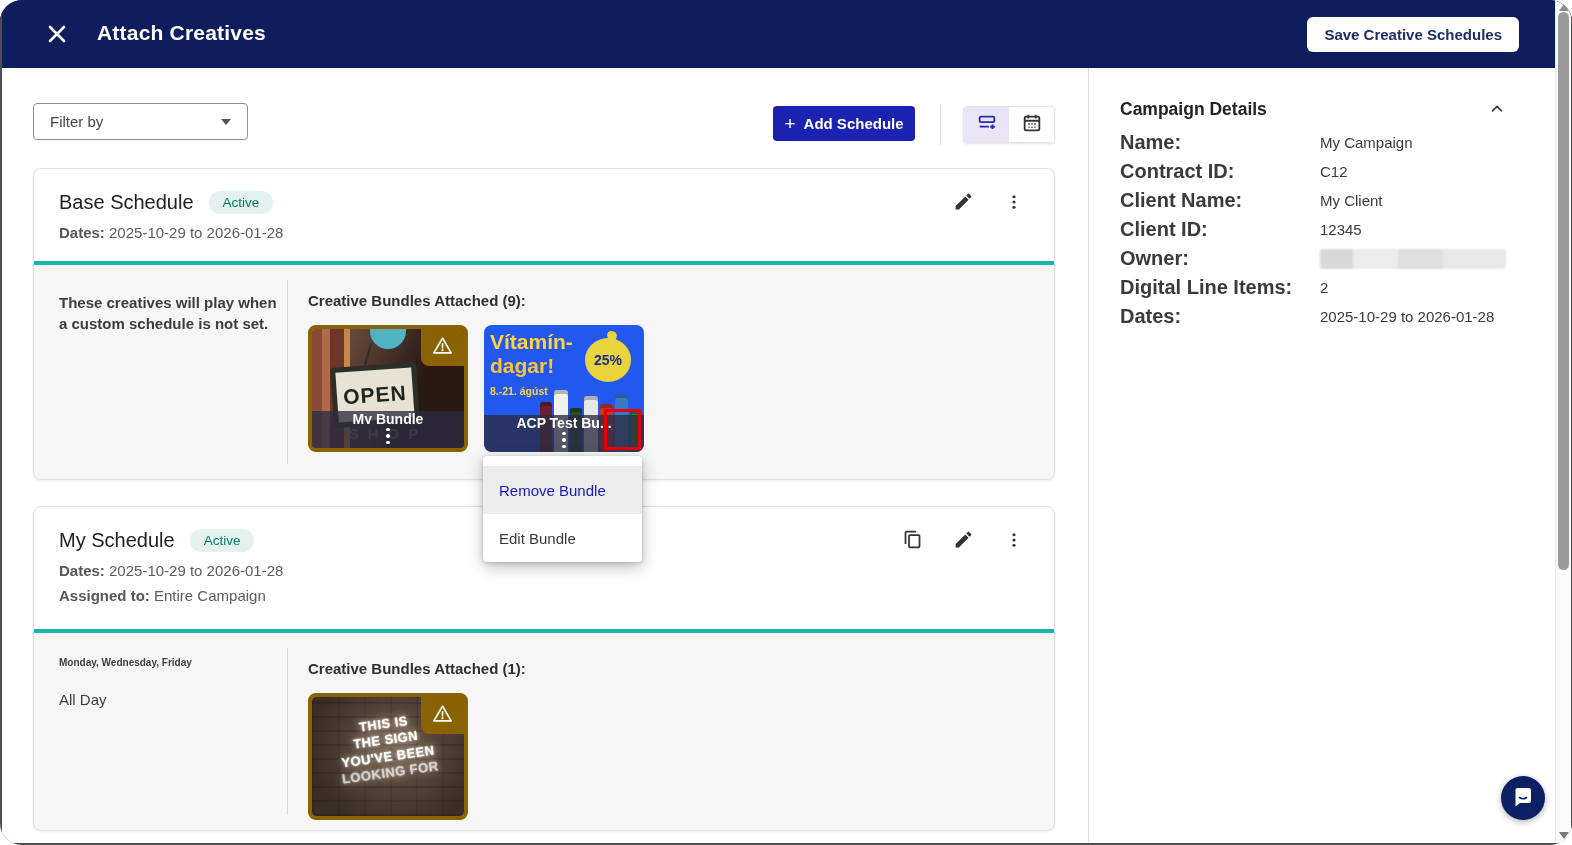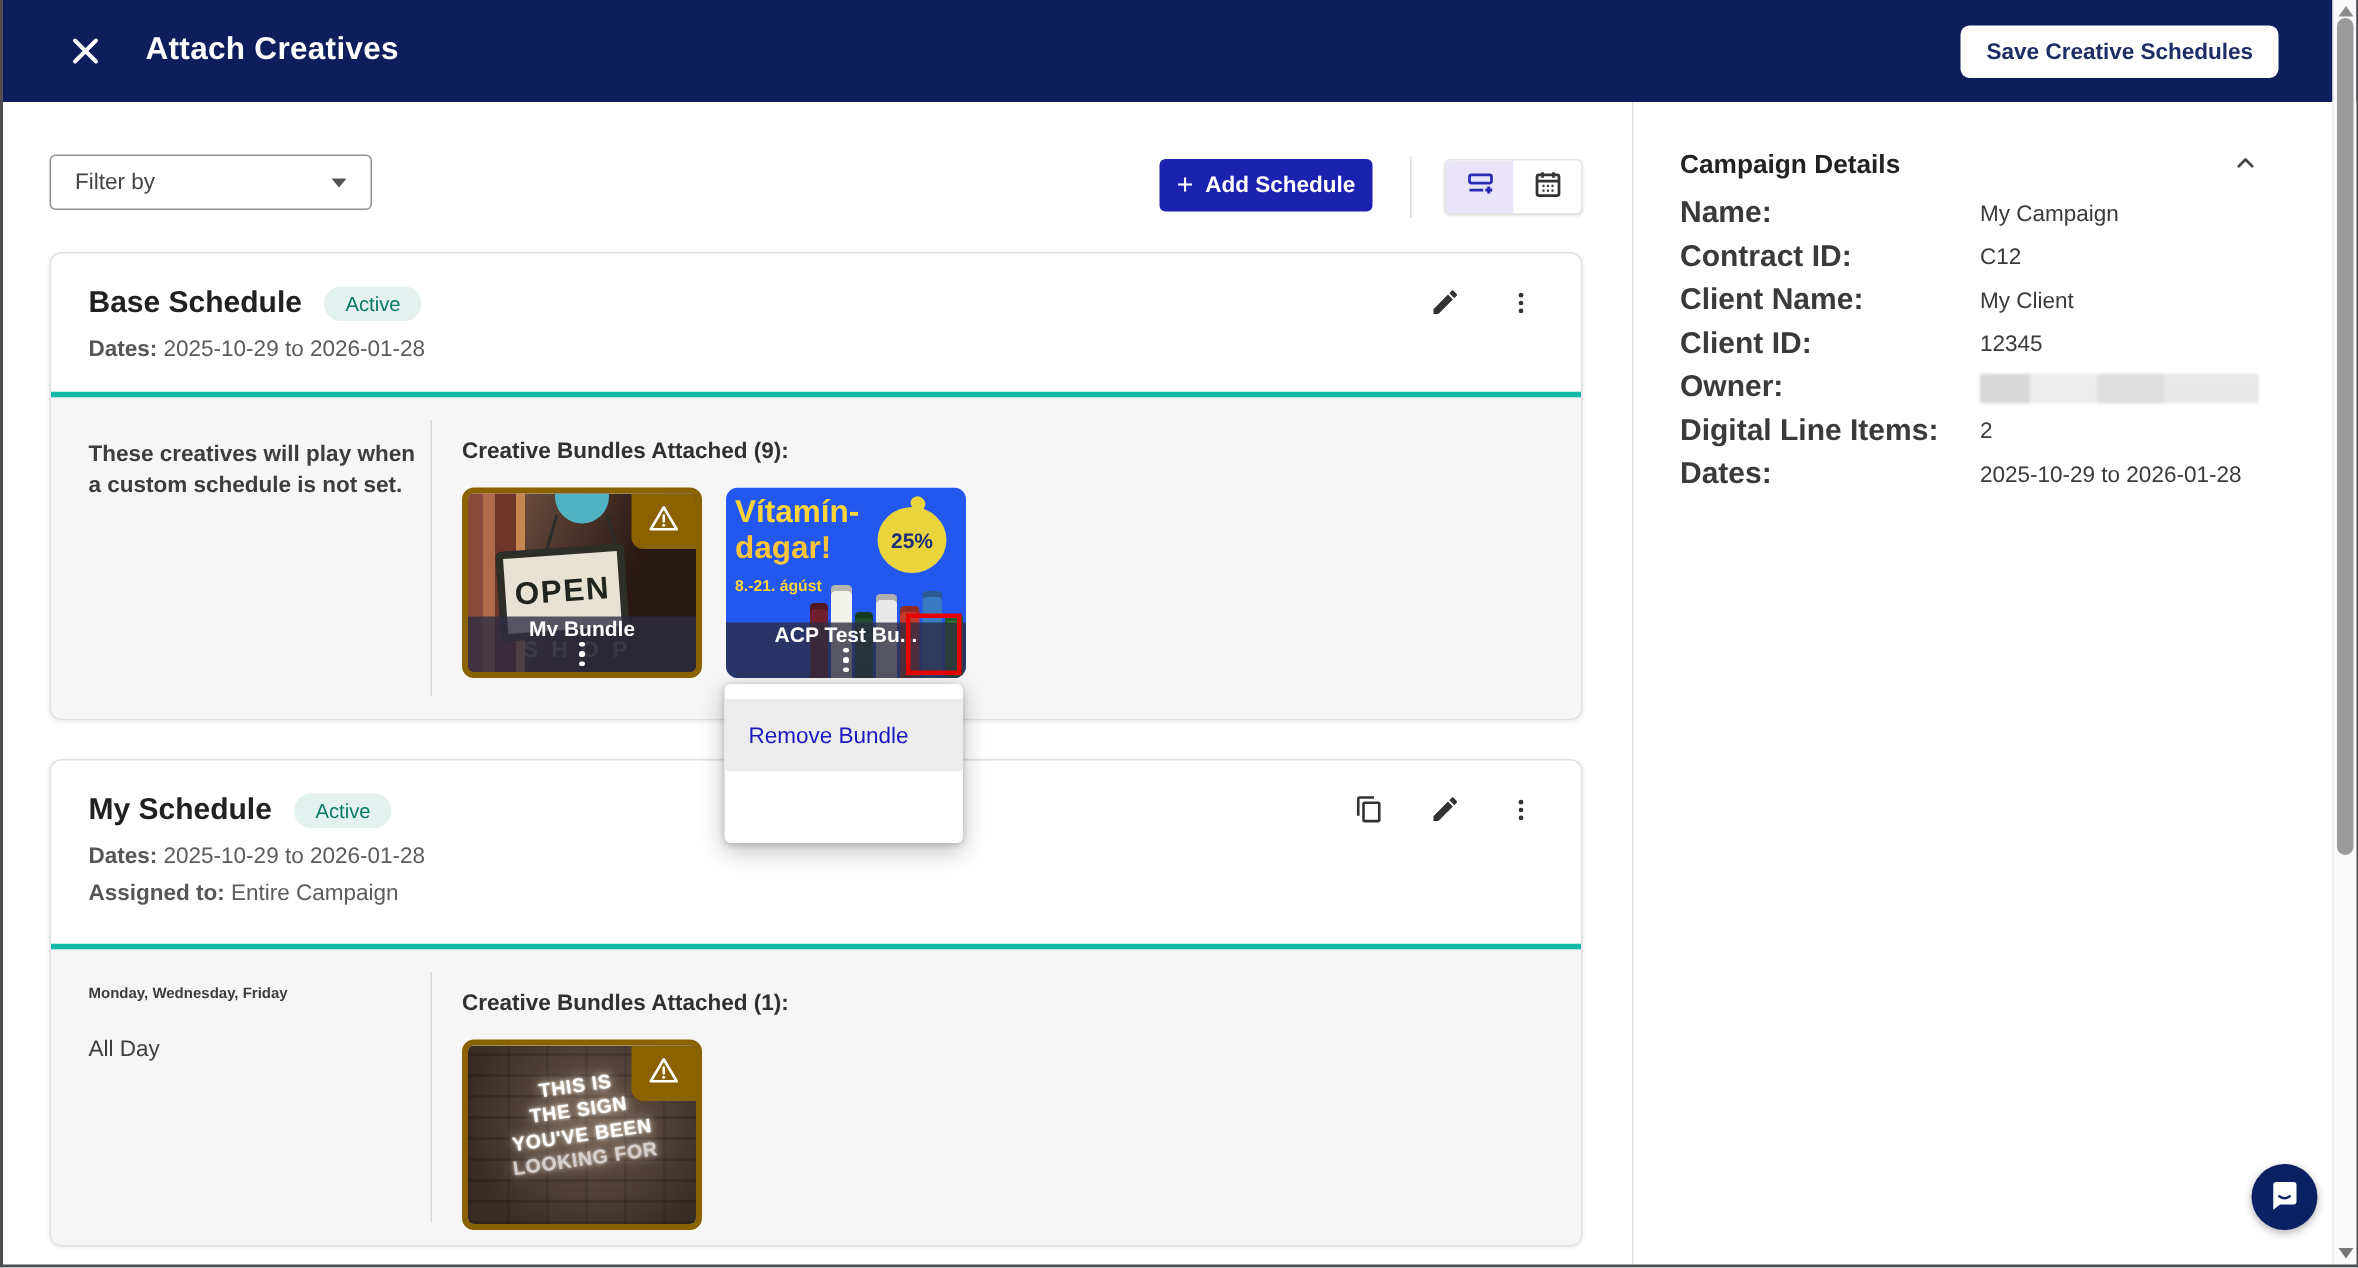--- a/index.html
+++ b/index.html
@@ -1,17 +1,17 @@
 <!DOCTYPE html>
 <html><head>
 <meta charset="utf-8">
 <style>
   * { margin:0; padding:0; box-sizing:border-box; }
   body { font-family:"Liberation Sans", sans-serif; background:#fff; }
-  .page { position:relative; width:1572px; height:845px; background:#0c4a6e; overflow:hidden; }
+  .page { position:relative; width:1572px; height:845px; background:#7f1d1d; overflow:hidden;border-radius:22px; }
 
   
   .frame-left   { position:absolute; left:0; top:0; bottom:0; width:2px; background:#4e4e4e; z-index:90; }
   .frame-right  { position:absolute; right:0; top:0; bottom:0; width:1px; background:#4e4e4e; z-index:90; }
   .frame-bottom { position:absolute; left:0; right:0; bottom:0; height:2px; background:#4e4e4e; z-index:90; }
 
   
   .topbar { position:absolute; left:0; top:0; width:1572px; height:68px; background:#0e1e5c; z-index:10; }
   .close-btn { position:absolute; left:44px; top:22px; width:26px; height:26px; background:none; border:none; cursor:pointer; }
   .page-title { position:absolute; left:97px; top:21px; font-size:21px; font-weight:700; color:#fff; letter-spacing:.2px; }
@@ -38,21 +38,21 @@
   .vt-btn { width:46px; height:100%; display:flex; align-items:center; justify-content:center; border:none; background:#fff; cursor:pointer; }
   .vt-btn.selected { background:#e9e4f8; }
 
   
   .card { position:absolute; left:33px; width:1022px; background:#fff; border:1px solid #e0e0e0; border-radius:8px;
           box-shadow:0 1px 3px rgba(0,0,0,.08); }
   .card-base { top:100px; height:312px; }
   .card-my   { top:438px; height:325px; }
 
   .card-title-row { position:absolute; left:25px; top:22px; display:flex; align-items:center; gap:15px; }
-  .card-title { font-size:20px; font-weight:700; color:#212121; }
+  .card-title { font-size:20px; font-weight:400; color:#212121; }
   .badge-active { background:#e3f2ee; color:#0a7a66; font-size:13.5px; font-weight:500; padding:4px 14px; border-radius:14px; }
   .card-line { position:absolute; left:25px; font-size:15px; color:#5c5c5c; }
   .card-line b { font-weight:700; color:#565656; }
   .line-dates { top:55px; }
   .line-assigned { top:80px; }
   .card-actions { position:absolute; right:28px; top:22px; display:flex; gap:27px; align-items:center; }
   .icon-btn { width:24px; height:24px; background:none; border:none; display:flex; align-items:center; justify-content:center; cursor:pointer; }
 
   .card-body { position:absolute; left:0; right:0; bottom:0; background:#f6f6f7; border-top:4px solid #14b8a6; border-radius:0 0 8px 8px; }
   .body-base { top:92px; }
@@ -297,20 +297,21 @@
                 </button>
             </div>
             <div class="red-hl"></div>
           </div>
         </div>
       </div>
     </section>
 
     <div class="ctx-menu">
       <div class="ctx-item active">Remove Bundle</div>
+      <div class="ctx-item">Edit Bundle</div>
     </div>
 
     <section class="card card-my">
       <div class="card-title-row">
         <span class="card-title">My Schedule</span>
         <span class="badge-active">Active</span>
       </div>
       <div class="card-line line-dates">
         <b>Dates:</b>
         <span>2025-10-29 to 2026-01-28</span>

